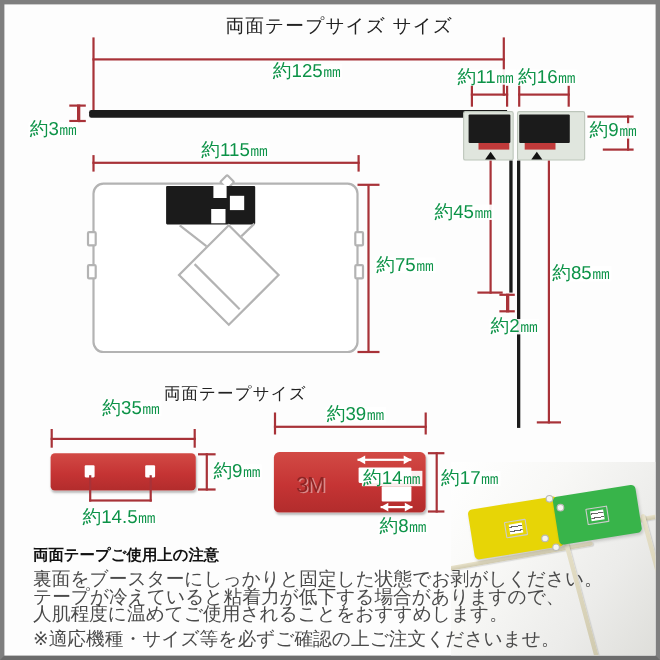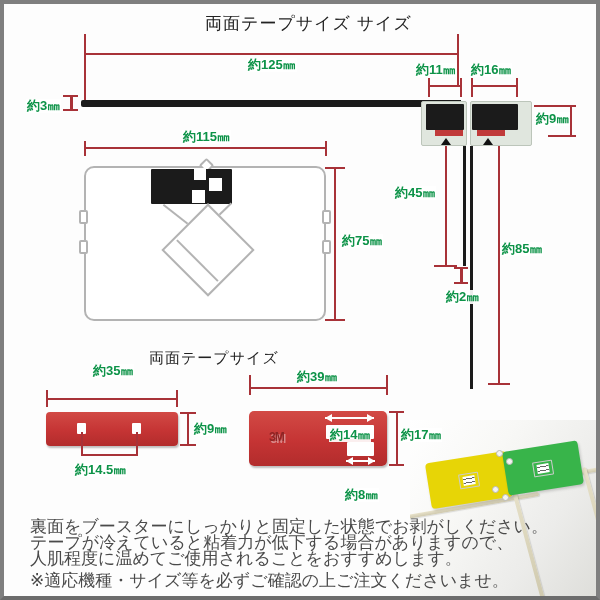--- a/index.html
+++ b/index.html
@@ -12,21 +12,21 @@
   html,body{margin:0;padding:0;}
   body{font-family:"Liberation Sans","DejaVu Sans",sans-serif;background:#fff;}
   #page{
     position:relative;width:600px;height:600px;box-sizing:border-box;
     border:4px solid #7f7f7f;border-bottom-color:#6c6c6c;background:#fdfdfd;overflow:hidden;
   }
   .abs{position:absolute;}
   .rv{position:absolute;width:2px;background:var(--red);}
   .rh{position:absolute;height:2px;background:var(--red);}
   .lbl{
-    position:absolute;color:var(--green);font-weight:700;font-size:13px;line-height:14px;
+    position:absolute;color:var(--green);font-weight:400;font-size:17px;line-height:14px;
     white-space:nowrap;background:rgba(255,255,255,.92);padding:0 1px;z-index:6;
   }
   .section-title{position:absolute;color:#222;font-size:17px;letter-spacing:1px;white-space:nowrap;}
   .blackbar{position:absolute;background:var(--ink);}
   .filmpad{position:absolute;background:var(--film);border:1px solid #bcc5ba;border-radius:2px;box-sizing:border-box;}
   .padblock{position:absolute;background:var(--ink);border-radius:1px;}
   .redstrip{position:absolute;background:#c03a3a;}
   .tri-up{position:absolute;width:0;height:0;border-left:5px solid transparent;border-right:5px solid transparent;border-bottom:7px solid #111;}
   .ibeam{position:absolute;}
   .ibeam .bar{position:absolute;left:0;right:0;height:2px;background:var(--red);}
@@ -36,21 +36,21 @@
   .gpsline{position:absolute;height:2px;background:var(--outline);transform-origin:left top;}
   .diamond{position:absolute;border:2px solid var(--outline);background:#fff;transform:rotate(45deg);box-sizing:border-box;}
   .diamond .chord{position:absolute;left:3%;right:3%;bottom:24%;border-top:2px solid var(--outline);}
   .tape{position:absolute;border-radius:5px;background:linear-gradient(180deg,#d24a45 0%,#c53434 55%,#b22c2c 100%);box-shadow:1px 2px 2px rgba(0,0,0,.25);}
   .slot{position:absolute;background:#fff;border-radius:1px;}
   .warrow{position:absolute;height:2px;background:#fff;}
   .warrow::before,.warrow::after{content:"";position:absolute;top:-3px;border-top:4px solid transparent;border-bottom:4px solid transparent;}
   .warrow::before{left:0;border-right:7px solid #fff;}
   .warrow::after{right:0;border-left:7px solid #fff;}
   .brand3m{
-    position:absolute;font-weight:700;font-size:12px;letter-spacing:-1px;
+    position:absolute;font-weight:400;font-size:20px;letter-spacing:-1px;
     color:#8e2424;text-shadow:1.5px 1.5px 0 #d98a8a;font-family:"Liberation Sans","DejaVu Sans",sans-serif;text-align:center;
   }
   .notes-head{position:absolute;font-size:14px;font-weight:700;color:#111;white-space:nowrap;}
   .notes-line{position:absolute;font-size:17px;color:#4a4a4a;white-space:nowrap;}
   #photo{
     position:absolute;right:0;bottom:0;width:186px;height:176px;overflow:hidden;
     background:linear-gradient(125deg,#ffffff 0%,#f8f8f6 35%,#ececea 70%,#dededa 100%);
   }
   .cable{position:absolute;background:linear-gradient(180deg,#e8e2ca,#cfc9ae);border-radius:2px;box-shadow:1px 1px 1px rgba(0,0,0,.12);}
   .cable-v{transform-origin:top left;}
@@ -66,21 +66,21 @@
 
 <div id="page">
 
   <div class="section-title" style="left:201px;top:8px;">両面テープサイズ サイズ</div>
 
   <div class="rv" style="left:80px;top:30px;height:67px;"></div>
   <div class="rv" style="left:453px;top:30px;height:53px;"></div>
   <div class="rh" style="left:80px;top:49px;width:375px;"></div>
   <div class="lbl" style="left:243px;top:54px;">約125㎜</div>
 
-  <div class="lbl" style="left:22px;top:95px;">約3㎜</div>
+  <div class="lbl" style="left:22px;top:107px;">約3㎜</div>
   <div class="ibeam" style="left:59px;top:91px;width:15px;height:16px;">
     <div class="bar" style="top:0;"></div>
       <div class="stem"></div>
       <div class="bar" style="bottom:0;"></div>
   </div>
 
   <div class="blackbar" style="left:77px;top:96px;width:380px;height:7px;border-radius:2px 0 0 2px;"></div>
 
   <div class="lbl" style="left:411px;top:59px;">約11㎜</div>
   <div class="lbl" style="left:466px;top:59px;">約16㎜</div>
@@ -181,21 +181,21 @@
 
   <div class="lbl" style="left:325px;top:392px;margin-top:32px;">約14㎜</div>
 
   <div class="tape" style="left:245px;top:407px;width:138px;height:55px;">
     <div class="brand3m" style="left:20px;top:19px;">3M</div>
     <div class="warrow" style="left:76px;top:6px;width:49px;"></div>
     <div class="slot" style="left:77px;top:14px;width:48px;height:14px;"></div>
     <div class="slot" style="left:98px;top:31px;width:27px;height:14px;"></div>
     <div class="warrow" style="left:97px;top:49px;width:29px;"></div>
   </div>
-  <div class="lbl" style="left:340px;top:468px;margin-top:16px;">約8㎜</div>
+  <div class="lbl" style="left:340px;top:468px;">約8㎜</div>
 
   <div class="rh" style="left:385px;top:407px;width:15px;"></div>
   <div class="rv" style="left:392px;top:407px;height:55px;"></div>
   <div class="rh" style="left:385px;top:460px;width:15px;"></div>
   <div class="lbl" style="left:396px;top:424px;">約17㎜</div>
 
   <div id="photo">
     <div class="cable" style="left:-10px;top:84px;width:140px;height:4px;transform:rotate(-10deg);"></div>
     <div class="cable" style="left:58px;top:58px;width:140px;height:4px;transform:rotate(-10deg);"></div>
     <div class="cable cable-v" style="left:100px;top:64px;width:4px;height:120px;transform:rotate(-15deg);"></div>
@@ -205,18 +205,19 @@
     </div>
     <div class="pfilm" style="left:95px;top:26px;width:76px;height:44px;background:#38b44a;transform:rotate(-9deg);">
       <div class="plabel"></div>
     </div>
     <div class="dot" style="left:86px;top:30px;"></div>
     <div class="dot" style="left:96px;top:38px;"></div>
     <div class="dot" style="left:82px;top:66px;"></div>
     <div class="dot" style="left:92px;top:74px;"></div>
   </div>
 
+  <div class="notes-head" style="left:26px;top:492px;">両面テープご使用上の注意</div>
   <div class="notes-line" style="left:26px;top:511px;">裏面をブースターにしっかりと固定した状態でお剥がしください。</div>
   <div class="notes-line" style="left:26px;top:527px;">テープが冷えていると粘着力が低下する場合がありますので、</div>
   <div class="notes-line" style="left:26px;top:543px;">人肌程度に温めてご使用されることをおすすめします。</div>
   <div class="notes-line" style="left:26px;top:565px;">※適応機種・サイズ等を必ずご確認の上ご注文くださいませ。</div>
 
 </div>
 
 </body></html>

